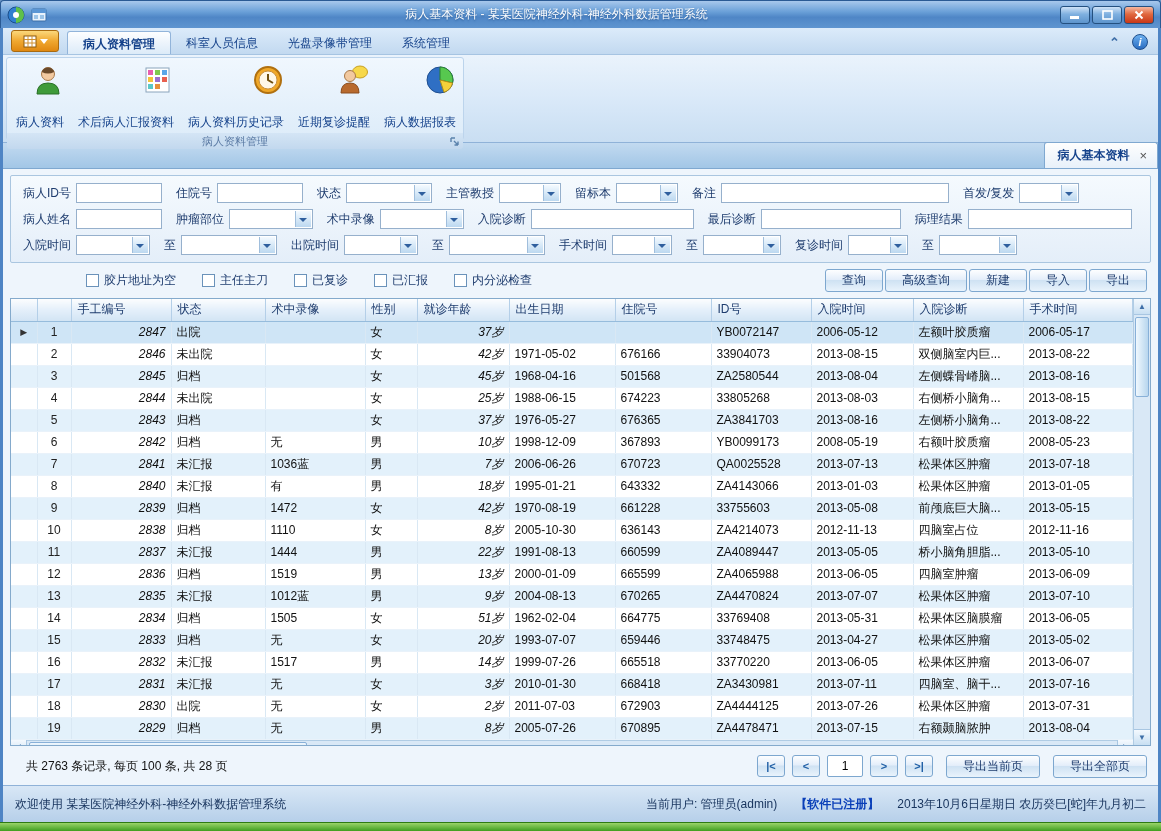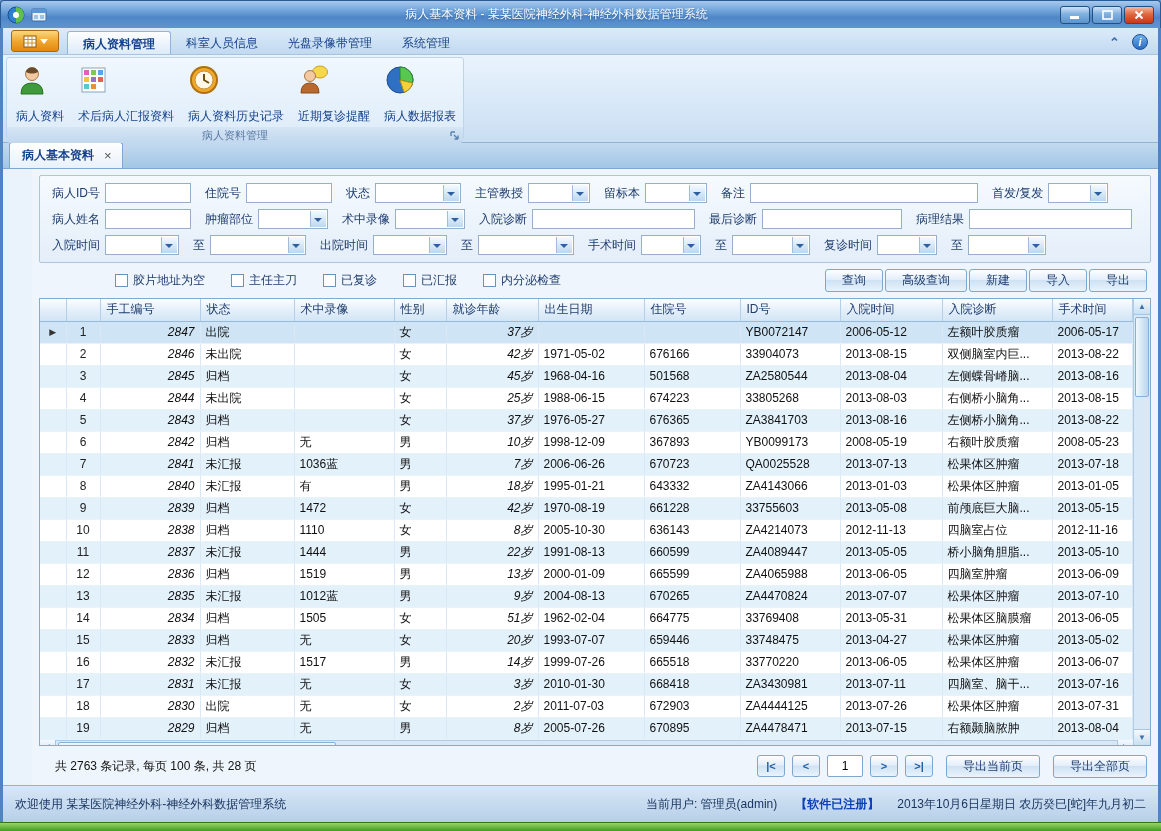--- a/index.html
+++ b/index.html
@@ -38,38 +38,38 @@
   .collapse-glyph { color: #3f6fa8; font-weight: bold; font-size: 13px; }
   .info-glyph { width: 16px; height: 16px; border-radius: 50%; color: #fff; font-style: italic; font-weight: bold;
     background: linear-gradient(#6cb0f0, #2a6cc0); border: 1px solid #1e4e8c; text-align: center; line-height: 14px; font-size: 11px; }
 
   
   .ribbon { height: 88px; background: linear-gradient(#eaf3fc, #d8e8f8 55%, #c9def2);
     border-bottom: 1px solid #8fb2d8; display: flex; }
   .rgroup { width: 458px; margin: 2px 0 2px 3px; display: flex; flex-direction: column;
     border: 1px solid #bcd4ec; border-radius: 3px; background: linear-gradient(#f0f7fe, #ddecf9); }
   .rbtns { flex: 1; display: flex; align-items: stretch; padding: 3px 2px 0 2px; }
-  .rbtn { display: flex; flex-direction: column; align-items: flex-start; padding: 3px 7px 2px 7px;
-    gap: 12px; border-radius: 3px; color: #15428b; white-space: nowrap; }
+  .rbtn { display: flex; flex-direction: column; align-items: flex-end; padding: 3px 7px 2px 7px;
+    gap: 18px; border-radius: 3px; color: #15428b; white-space: nowrap; }
   .ricon, .ricon svg { width: 32px; height: 32px; display: block; }
   .rgroup-footer { height: 17px; position: relative; text-align: center; color: #5a7aa4; font-size: 11px;
     background: linear-gradient(#d4e5f5, #c2d8ee); border-radius: 0 0 3px 3px; line-height: 16px; }
   .dlg-launcher { position: absolute; right: 3px; top: 3px; width: 11px; height: 11px; display: inline-flex; }
 
   
   .docrow { height: 26px; background: linear-gradient(#c2daf0, #a2c6e6); display: flex;
-    align-items: flex-end; padding: 0 0 0 6px; border-bottom: 1px solid #7fa8d0; }
+    align-items: flex-end; padding: 0 0 0 6px; border-bottom: 1px solid #7fa8d0; justify-content: flex-end; }
   .doctab { display: flex; align-items: center; gap: 10px; padding: 4px 10px 4px 12px;
     background: linear-gradient(#fefefe, #e8f1fa); border: 1px solid #7fa8d0; border-bottom: none;
     border-radius: 3px 3px 0 0; color: #15428b; font-weight: bold; }
   .tab-close { color: #555; font-weight: normal; font-size: 13px; line-height: 10px; }
 
   
   .content { flex: 1; background: #eef5fc; padding: 6px 7px 4px 7px; display: flex;
-    flex-direction: column; gap: 5px; overflow: hidden; margin-left: 29px; }
+    flex-direction: column; gap: 5px; overflow: hidden; }
 
   .filter-panel { border: 1px solid #aac6e0; background: linear-gradient(#f5fafe, #e4eef9);
     padding: 4px 4px 4px 12px; border-radius: 2px; }
   .frow { display: flex; align-items: center; height: 26px; }
   .flabel { color: #1e3c6e; white-space: nowrap; margin-right: 5px; }
   .finput { height: 20px; border: 1px solid #96b0cc; padding: 0 3px; font-size: 12px;
     font-family: "Liberation Sans", sans-serif; margin-right: 14px; background: #fff; }
   .combo { height: 20px; margin-right: 14px; position: relative; background: #fff; border: 1px solid #96b0cc; }
   .combo::after { content: ""; position: absolute; right: 1px; top: 1px; bottom: 1px; width: 15px;
     background: linear-gradient(#f4faff, #bcd8f0); border-left: 1px solid #a0bedc; }

